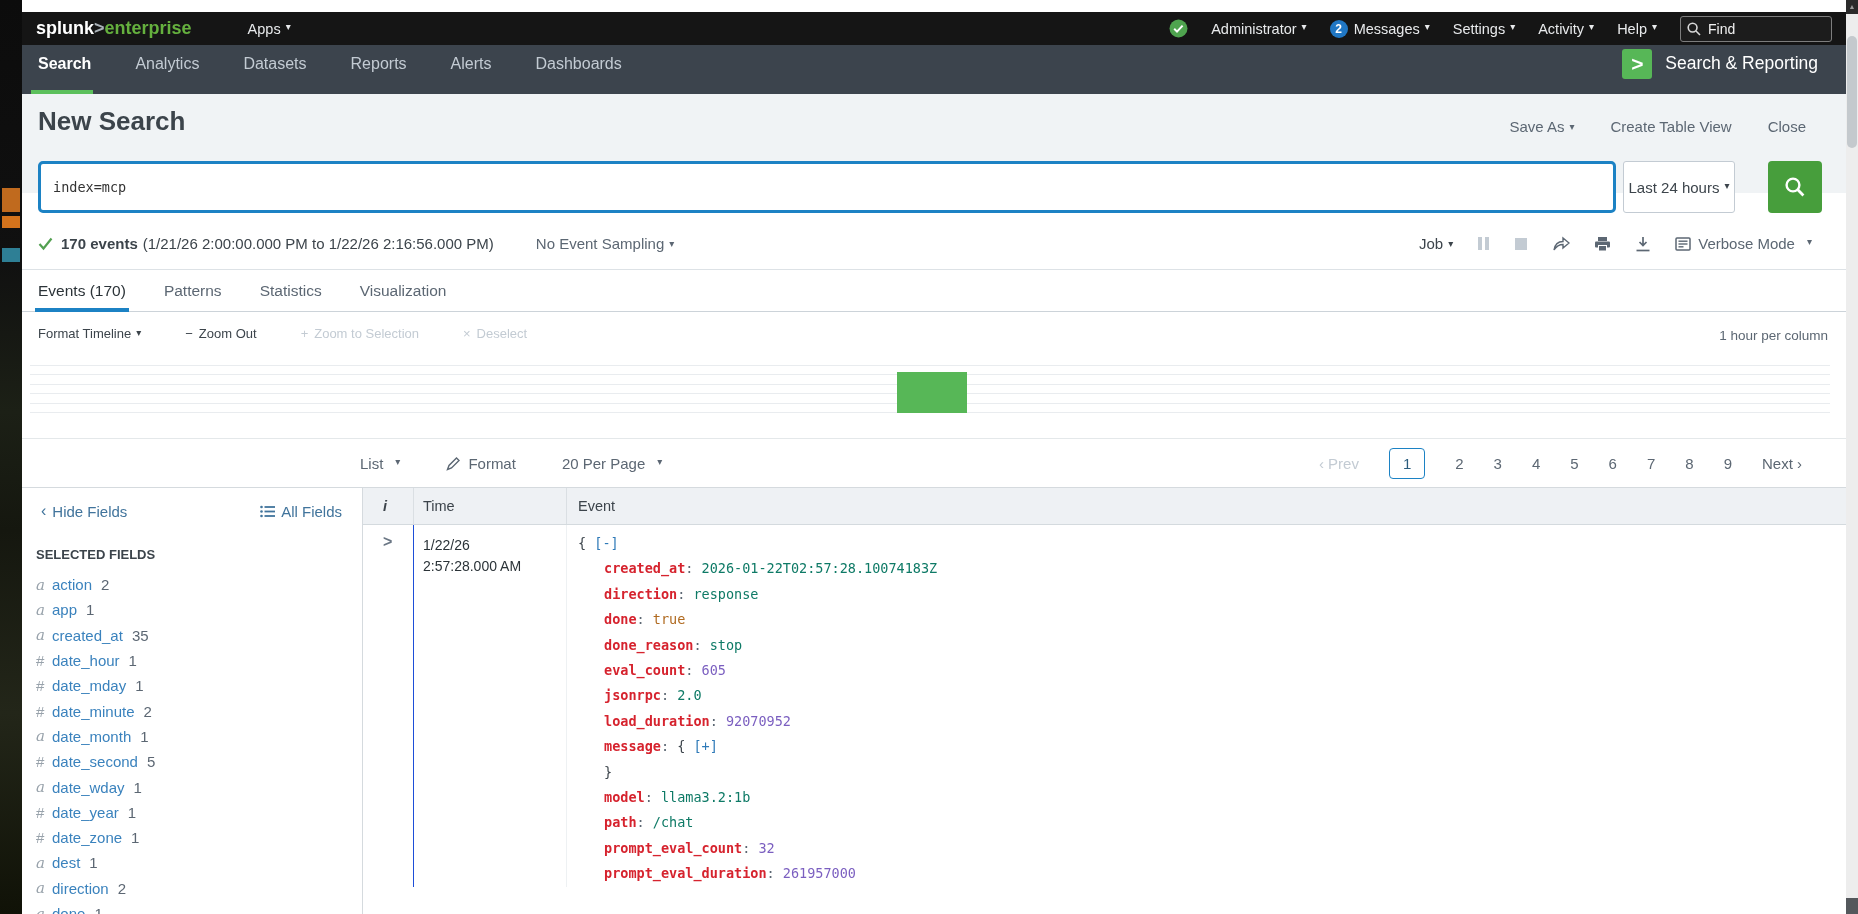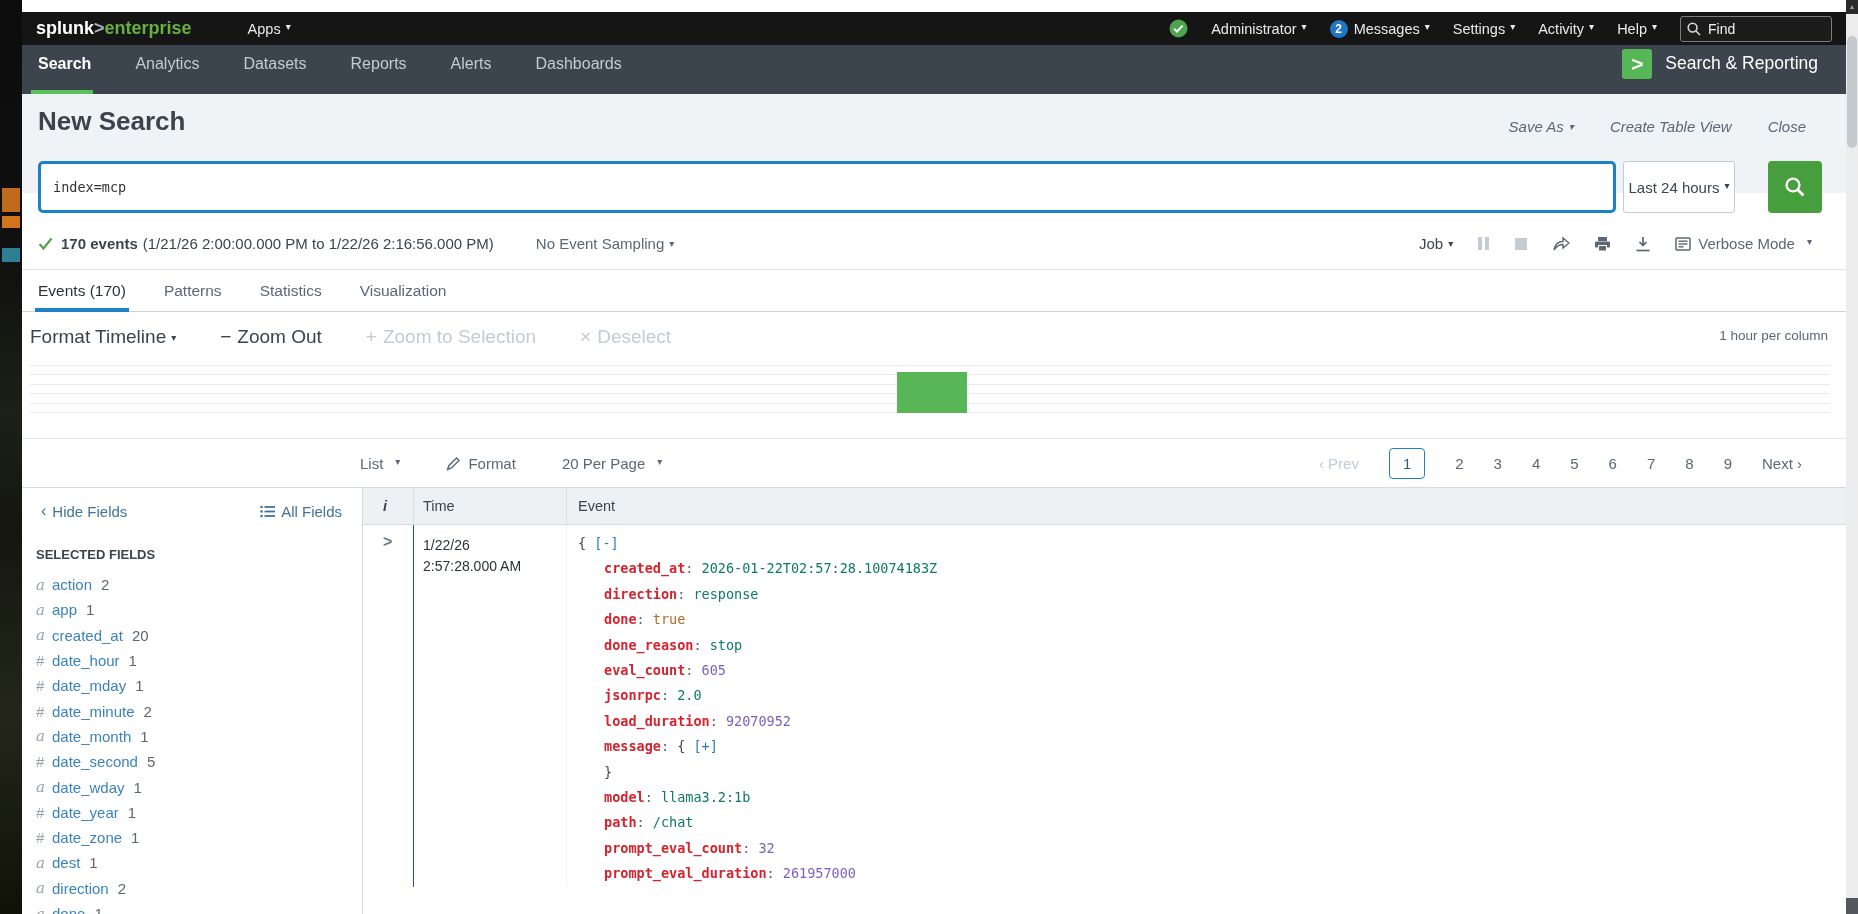--- a/index.html
+++ b/index.html
@@ -41,21 +41,21 @@
   .nav-underline { position:absolute; left:31px; bottom:0; width:62px; height:4px; background:#5cc05c; }
   .nav-right { margin-left:auto; margin-right:40px; display:flex; align-items:center; gap:13px;
     color:#fff; font-size:17.5px; }
   .app-icon { width:30px; height:30px; background:#57b757; border-radius:3px; display:flex;
     align-items:center; justify-content:center; color:#fff; font-weight:bold; font-size:21px; }
 
   
   .header { position:absolute; left:22px; top:94px; width:1824px; height:99px; background:#f0f3f5; }
   .page-title { position:absolute; left:16px; top:12px; font-size:26px; font-weight:bold; color:#3c444b; }
   .header-links { position:absolute; right:40px; top:24px; display:flex; gap:36px; font-size:15px; color:#5c6773; }
-  .header-links > div { cursor:pointer;font-style:italic; }
+  .header-links > div { cursor:pointer; }
   .search-input { position:absolute; left:16px; top:67px; width:1578px; height:52px; background:#fff;
     border:3px solid #1c82c4; border-radius:5px; font-family:"DejaVu Sans Mono",monospace; font-size:13.5px;
     color:#333; padding:9px 12px; outline:none; }
   .time-picker { position:absolute; left:1601px; top:67px; width:112px; height:52px; background:#fff;
     border:1px solid #c3cbd3; border-radius:3px; display:flex; align-items:center; justify-content:center;
     font-size:15px; color:#3c444b; cursor:pointer; }
   .search-btn { position:absolute; left:1746px; top:67px; width:54px; height:52px; background:#479e3c;
     border-radius:4px; display:flex; align-items:center; justify-content:center; cursor:pointer; border:none; }
 
   
@@ -71,21 +71,21 @@
 
   
   .tabs { position:absolute; left:22px; top:270px; width:1824px; height:42px; background:#fff;
     border-bottom:1px solid #ccd3d9; display:flex; gap:38px; padding-left:16px; align-items:center; }
   .tab { color:#5c6773; font-size:15.5px; height:100%; display:flex; align-items:center; position:relative; cursor:pointer; }
   .tab.active { color:#2b3338; }
   .tab.active::after { content:""; position:absolute; left:-3px; right:-3px; bottom:-1px; height:4px; background:#1c82c4; }
 
   
   .timeline { position:absolute; left:22px; top:312px; width:1824px; height:126px; background:#fff; }
-  .tl-controls { position:absolute; left:8px; top:14px; display:flex; gap:44px; font-size:19px;
+  .tl-controls { position:absolute; left:16px; top:14px; display:flex; gap:44px; font-size:13px;
     color:#3c444b; align-items:center; }
   .tl-controls > div { cursor:pointer; white-space:nowrap; }
   .tl-dim { color:#c3cbd3; }
   .ic-minus::before { content:"−"; margin-right:6px; }
   .ic-plus::before { content:"+"; margin-right:6px; }
   .ic-x::before { content:"×"; margin-right:6px; }
   .tl-note { position:absolute; right:18px; top:16px; font-size:13.5px; color:#5c6773; }
   .tl-chart { position:absolute; left:8px; right:16px; top:53px; height:48px;
     background:repeating-linear-gradient(to bottom,#e9ecef 0,#e9ecef 1px,transparent 1px,transparent 9.4px); }
   .tl-bar { position:absolute; left:867px; bottom:0; width:70px; height:41px; background:#57b757; cursor:pointer; }
@@ -363,21 +363,21 @@
           <span class="fcount">2</span>
         </div>
         <div class="field-row">
           <span class="ftype alpha">a</span>
           <span class="fname">app</span>
           <span class="fcount">1</span>
         </div>
         <div class="field-row">
           <span class="ftype alpha">a</span>
           <span class="fname">created_at</span>
-          <span class="fcount">20</span>
+          <span class="fcount">35</span>
         </div>
         <div class="field-row">
           <span class="ftype">#</span>
           <span class="fname">date_hour</span>
           <span class="fcount">1</span>
         </div>
         <div class="field-row">
           <span class="ftype">#</span>
           <span class="fname">date_mday</span>
           <span class="fcount">1</span>

